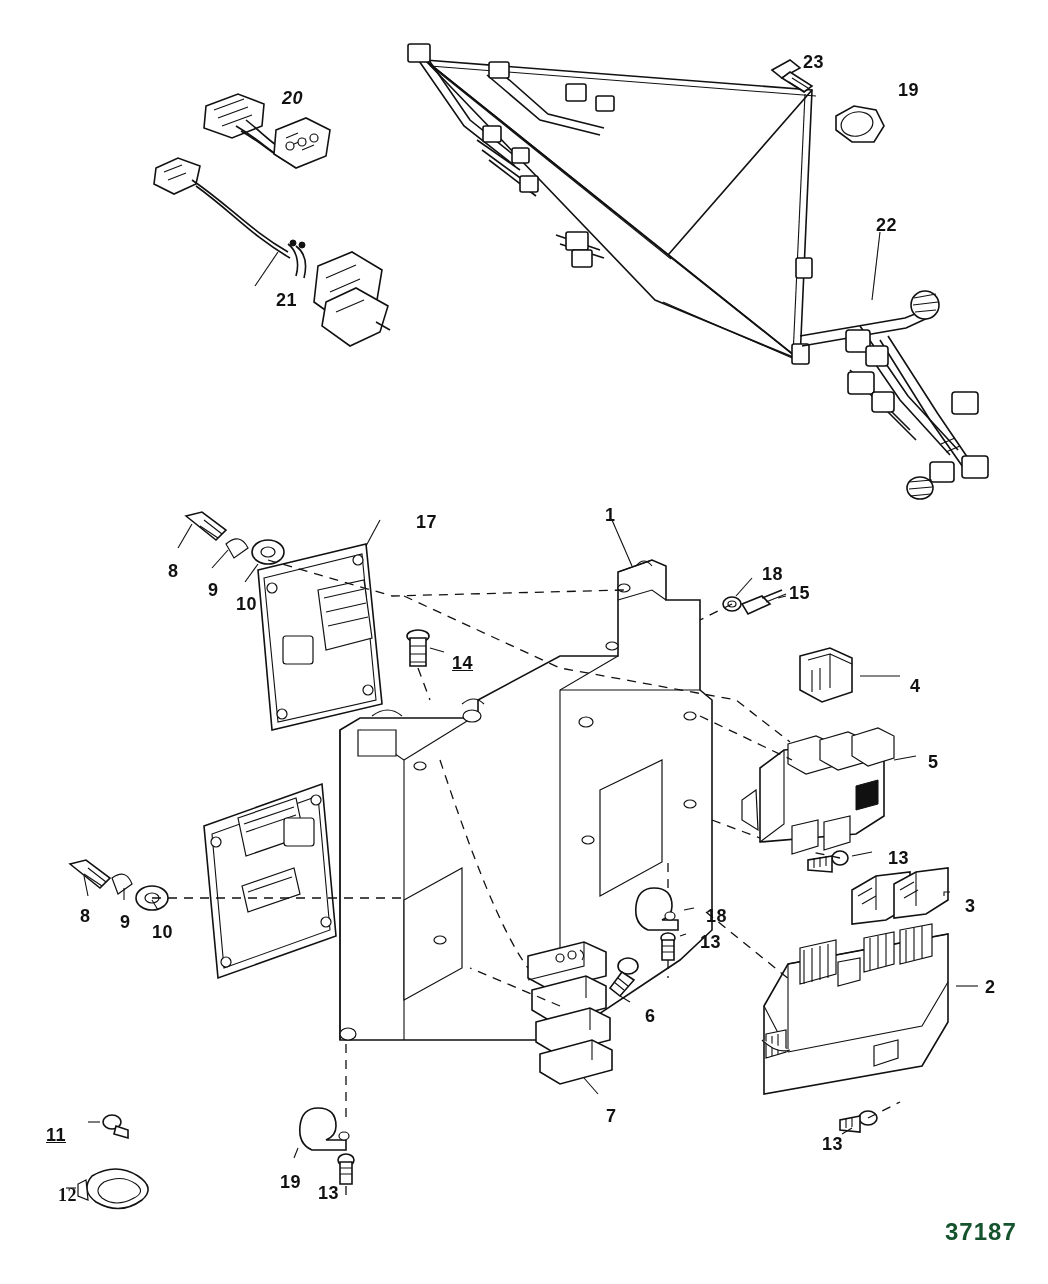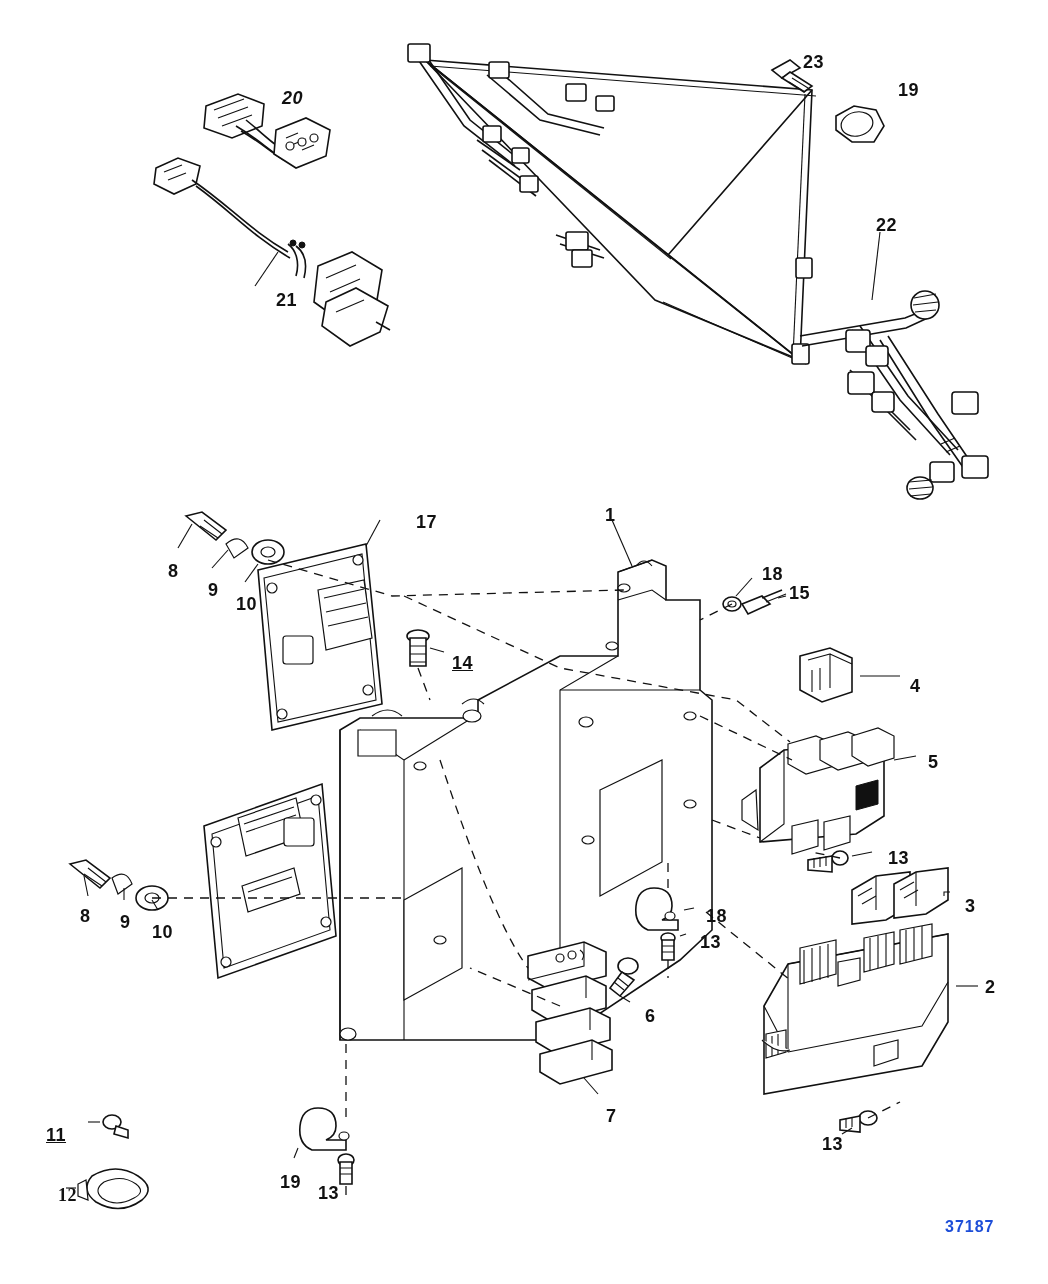--- a/index.html
+++ b/index.html
@@ -1,20 +1,20 @@
 <!DOCTYPE html>
 <html><head>
 <meta charset="utf-8">
 <style>
   html,body{margin:0;padding:0;background:#fff;}
   body{font-family:"Liberation Sans", sans-serif;}
   #sheet{position:relative;width:1048px;height:1284px;background:#fff;overflow:hidden;}
   #art{position:absolute;left:0;top:0;width:1048px;height:1284px;}
   .callout{position:absolute;font-size:18px;font-weight:bold;color:#111;letter-spacing:0.5px;white-space:nowrap;}
-  .figno{position:absolute;font-size:16px;font-weight:bold;color:#1d4ed8;letter-spacing:1px;}
+  .figno{position:absolute;font-size:24px;font-weight:bold;color:#14532d;letter-spacing:1px;}
   svg{display:block;}
   .ln{stroke:#111;stroke-width:1.6;fill:none;}
   .lnthin{stroke:#111;stroke-width:1.1;fill:none;}
   .dash{stroke:#111;stroke-width:1.3;fill:none;stroke-dasharray:9 7;}
   .fillw{fill:#fff;stroke:#111;stroke-width:1.6;}
   .fillw2{fill:#fff;stroke:#111;stroke-width:1.2;}
   .fillk{fill:#111;stroke:#111;stroke-width:1;}
 </style>
 </head>
 <body>

